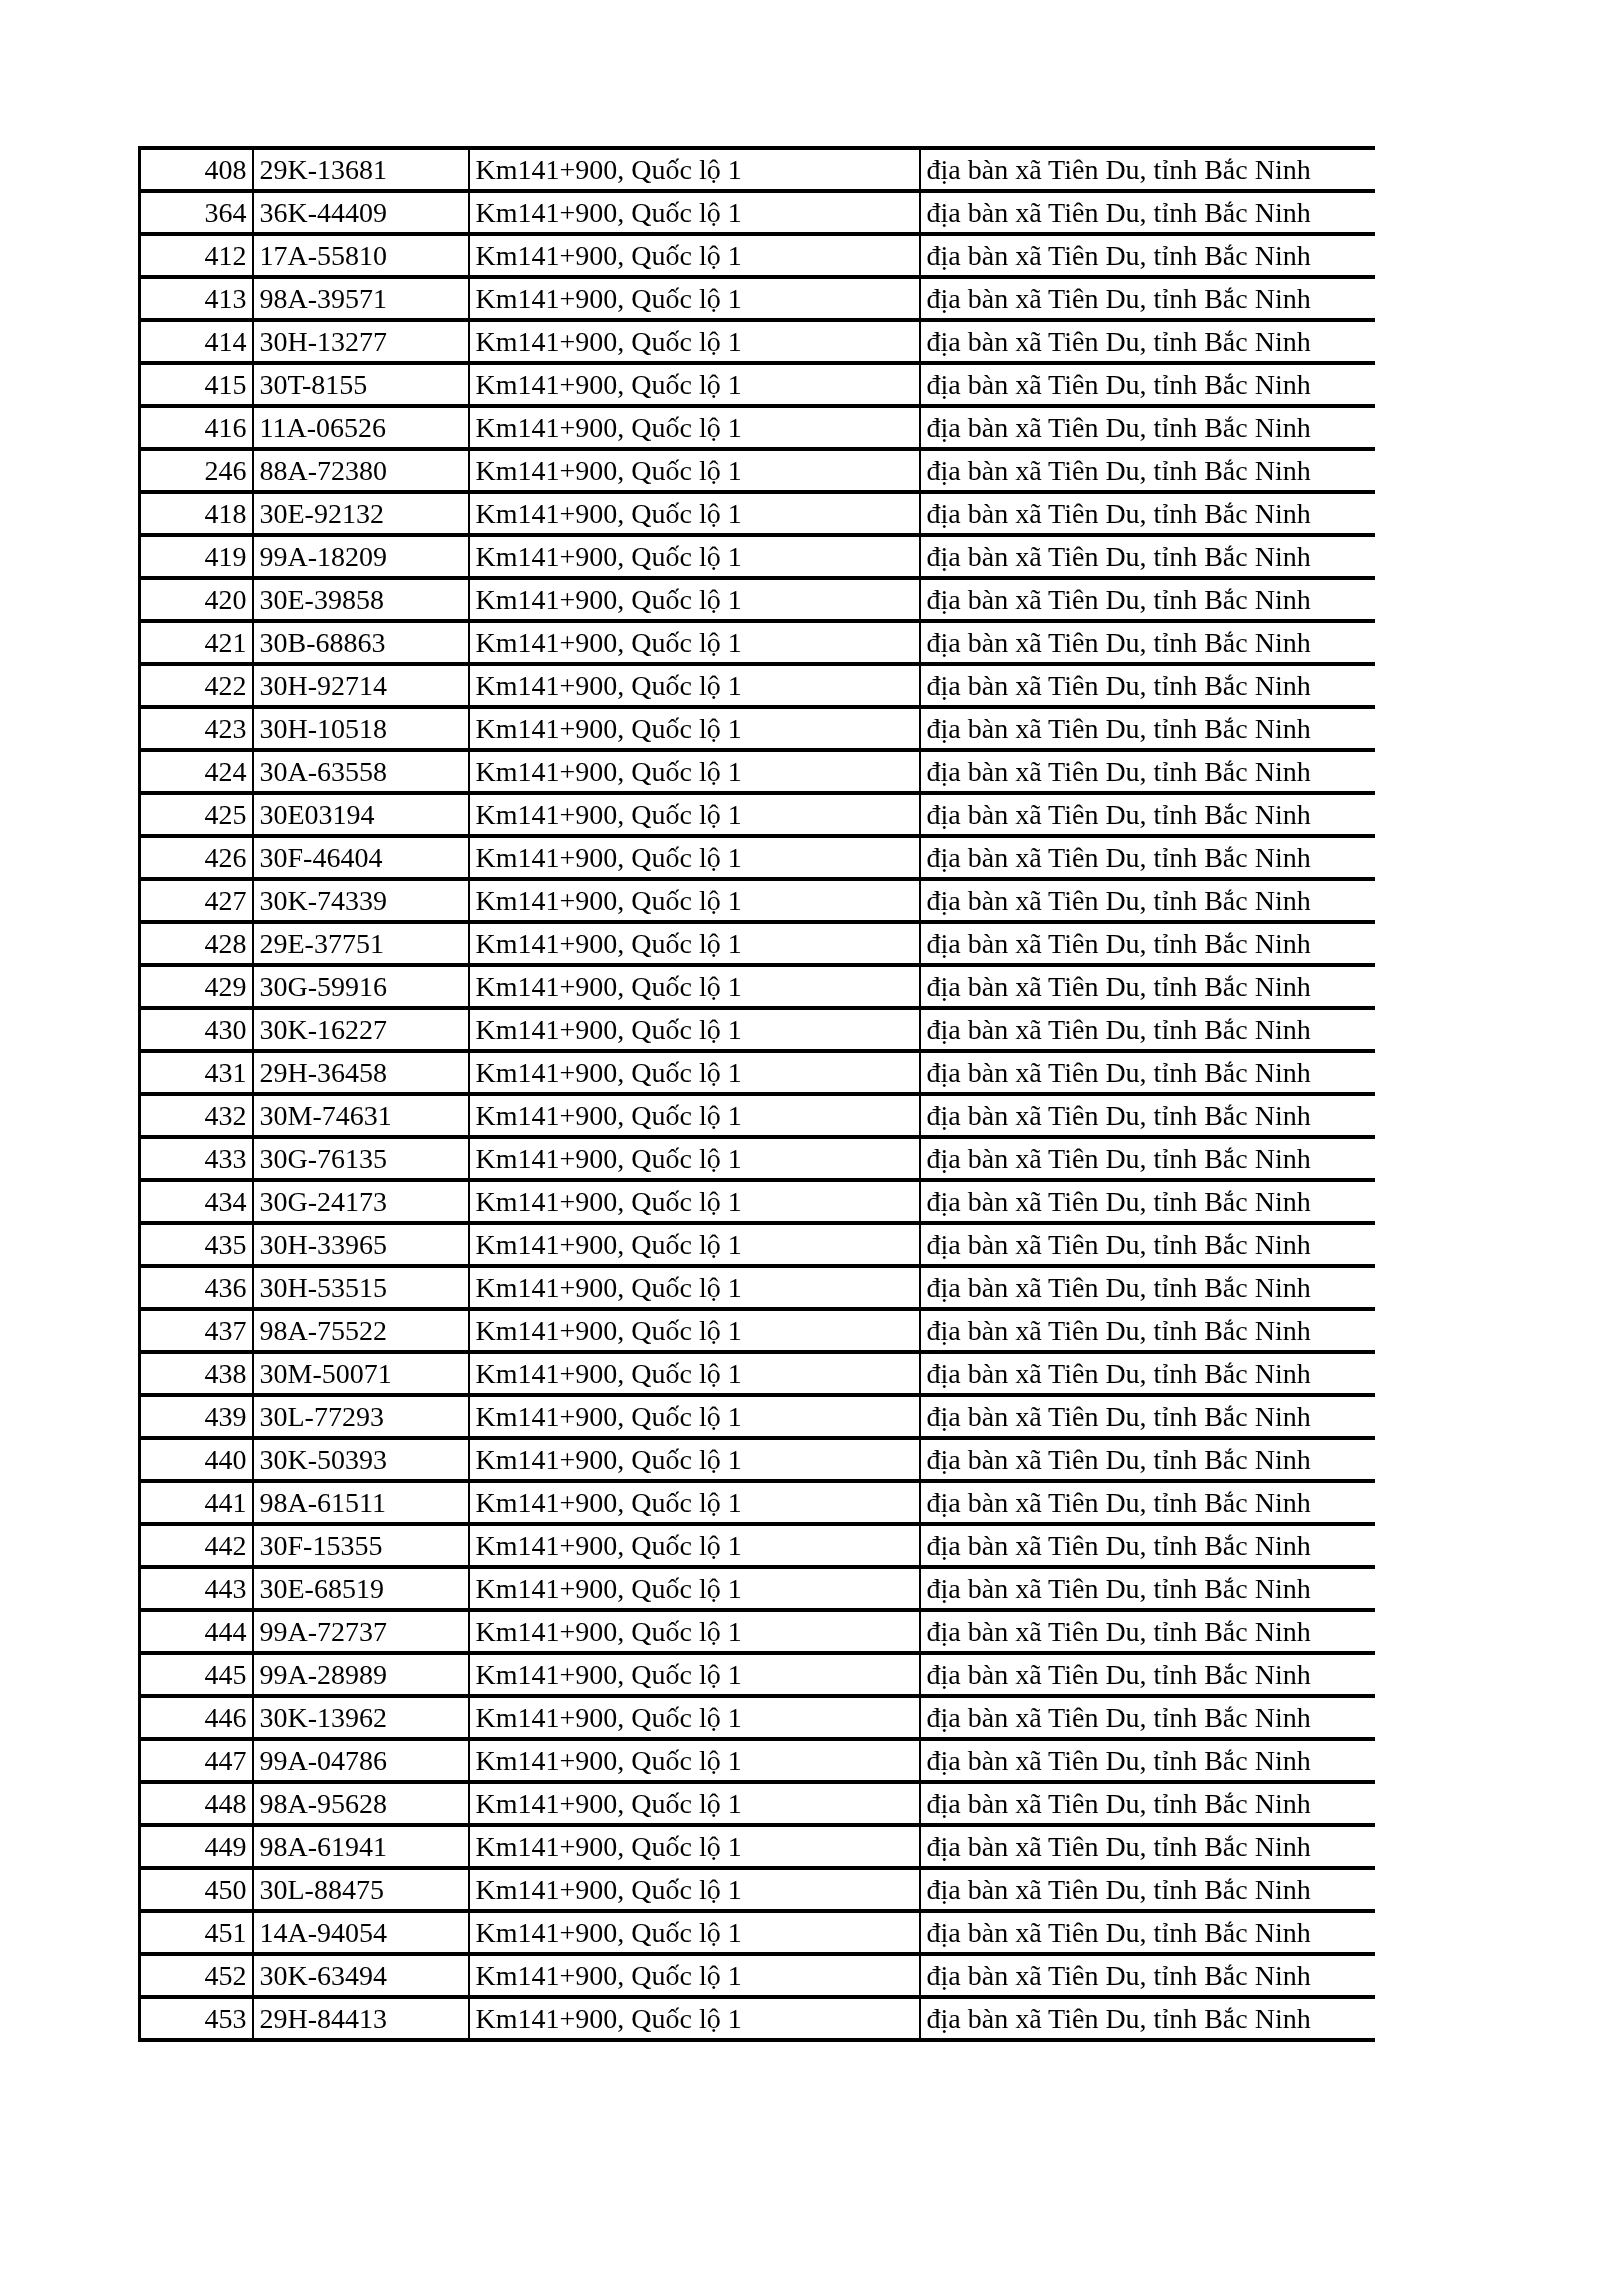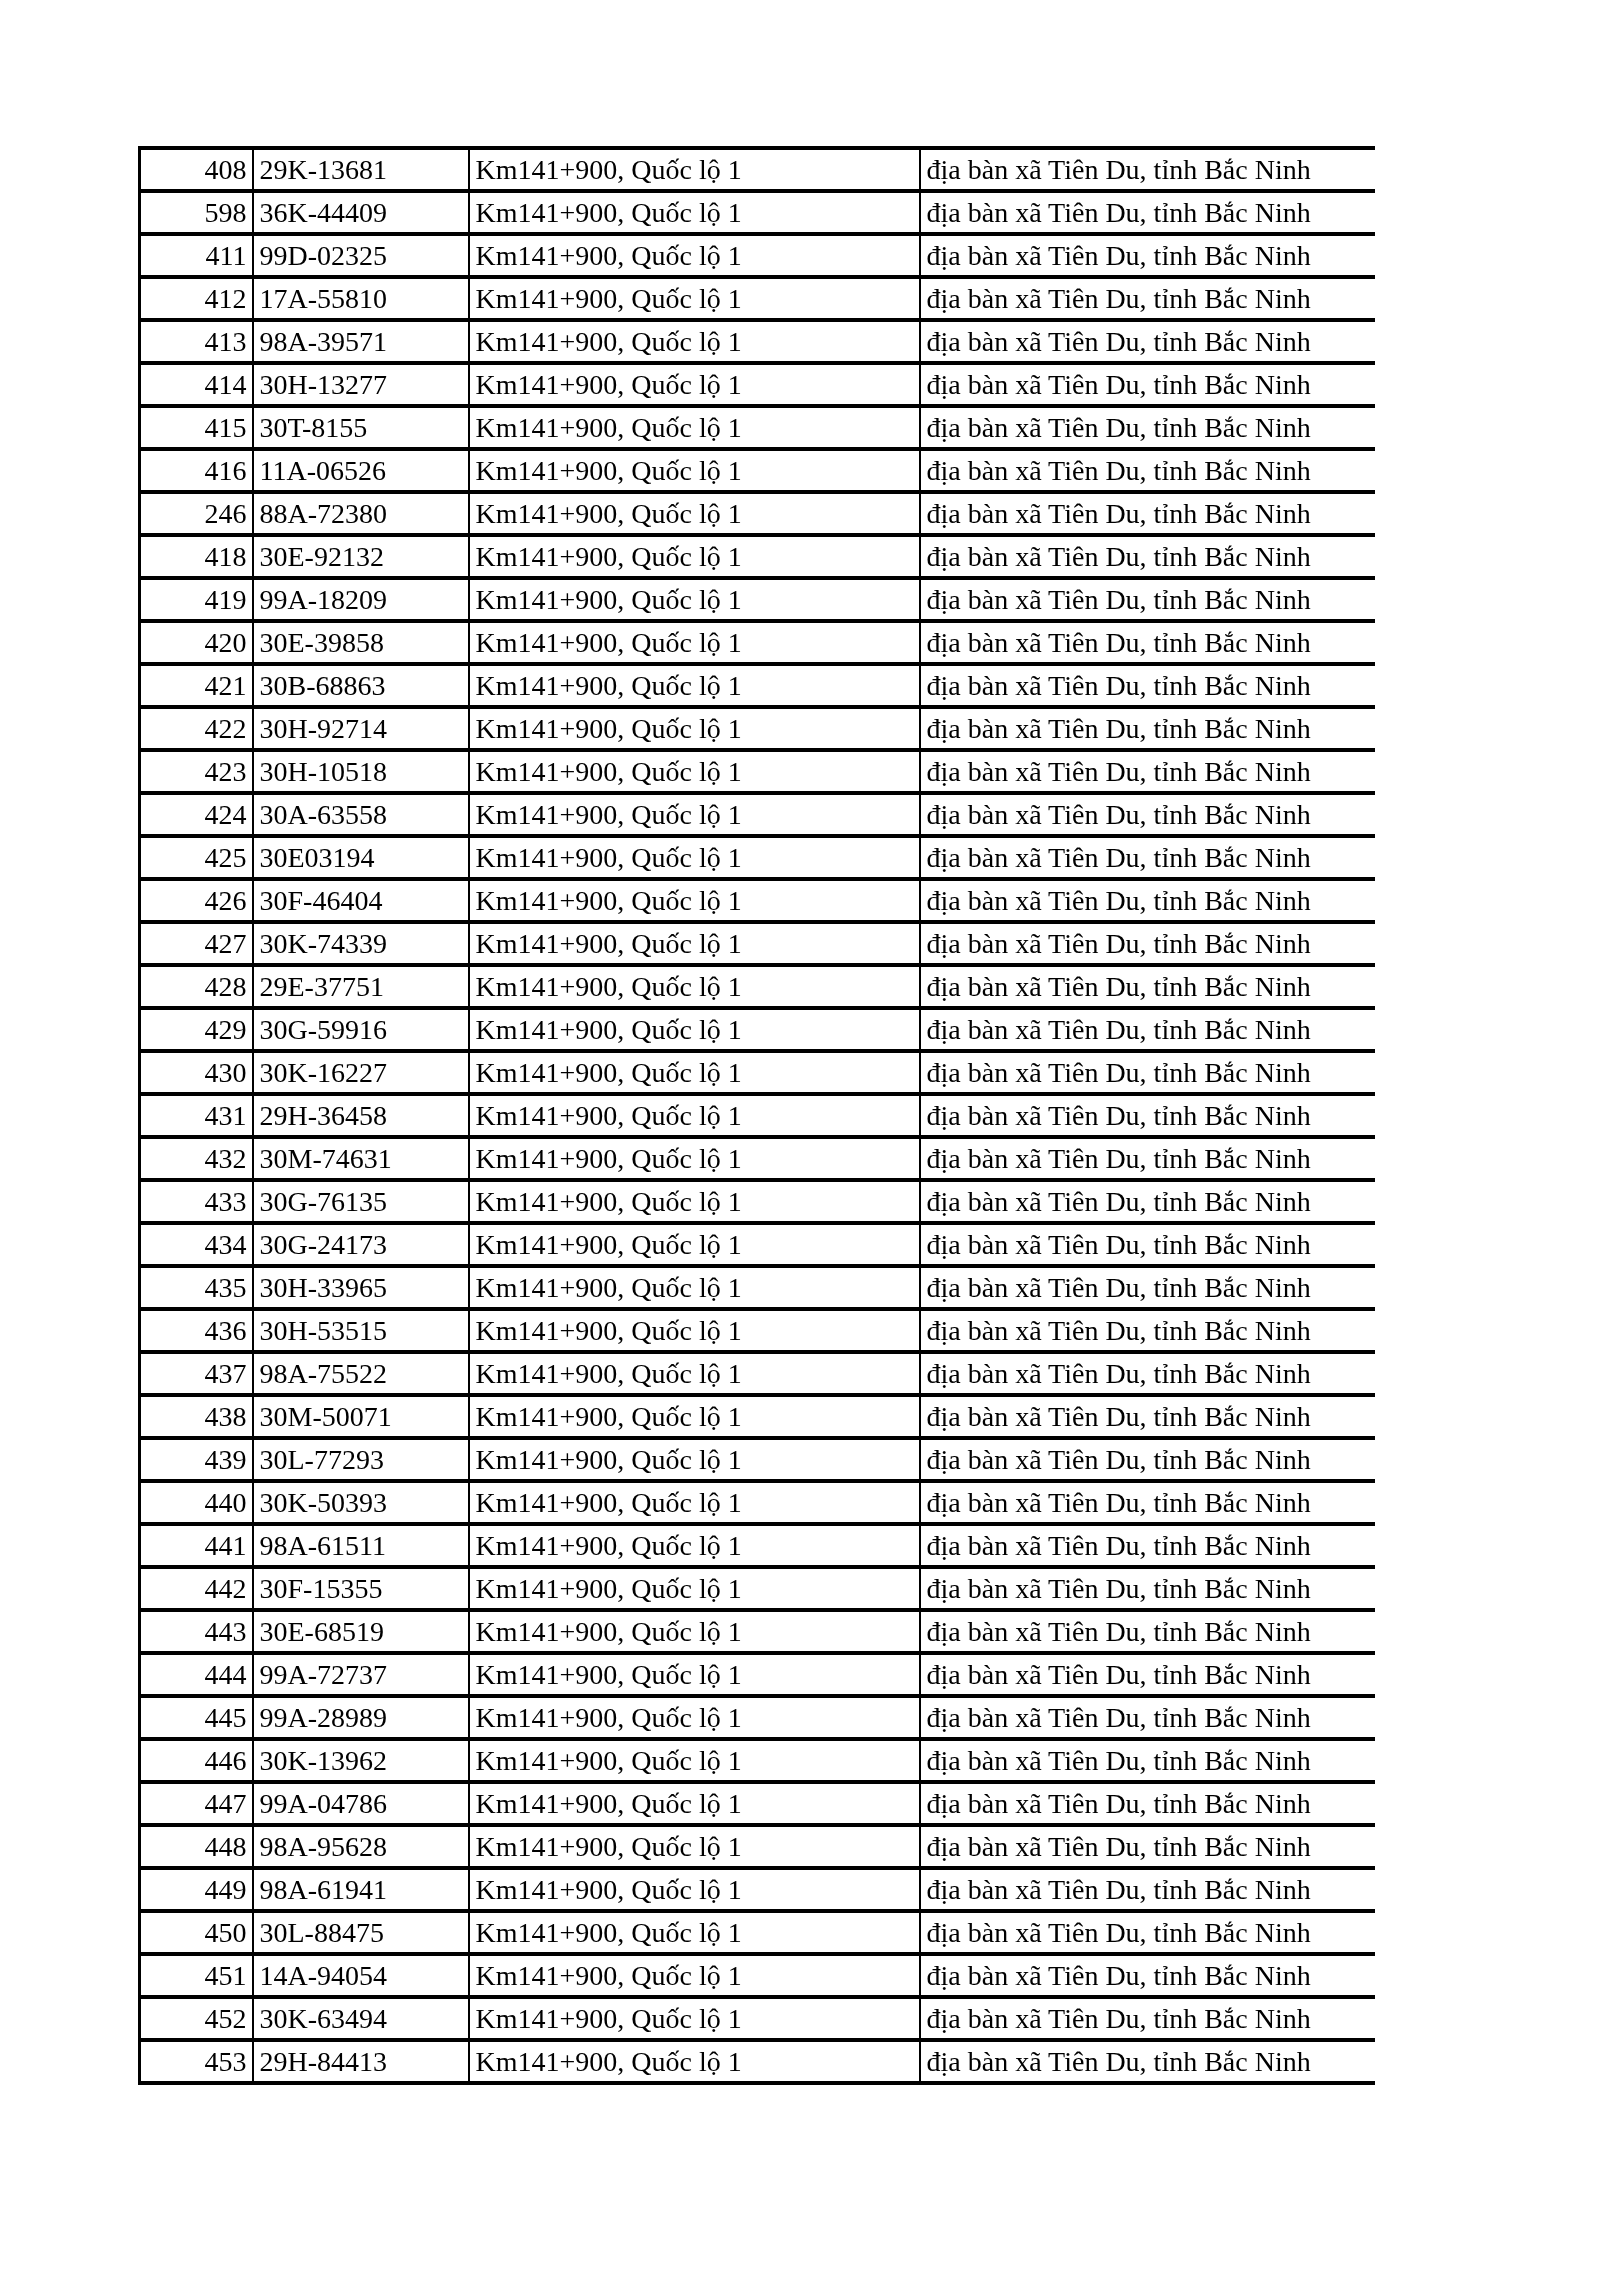--- a/index.html
+++ b/index.html
@@ -78,28 +78,22 @@
       <col class="c-area">
     </colgroup>
     <tbody>
         <tr>
           <td class="col-index">408</td>
           <td class="col-plate">29K-13681</td>
           <td class="col-location">Km141+900, Quốc lộ 1</td>
           <td class="col-area">địa bàn xã Tiên Du, tỉnh Bắc Ninh</td>
         </tr>
         <tr>
-          <td class="col-index">598</td>
+          <td class="col-index">364</td>
           <td class="col-plate">36K-44409</td>
-          <td class="col-location">Km141+900, Quốc lộ 1</td>
-          <td class="col-area">địa bàn xã Tiên Du, tỉnh Bắc Ninh</td>
-        </tr>
-        <tr>
-          <td class="col-index">411</td>
-          <td class="col-plate">99D-02325</td>
           <td class="col-location">Km141+900, Quốc lộ 1</td>
           <td class="col-area">địa bàn xã Tiên Du, tỉnh Bắc Ninh</td>
         </tr>
         <tr>
           <td class="col-index">412</td>
           <td class="col-plate">17A-55810</td>
           <td class="col-location">Km141+900, Quốc lộ 1</td>
           <td class="col-area">địa bàn xã Tiên Du, tỉnh Bắc Ninh</td>
         </tr>
         <tr>

